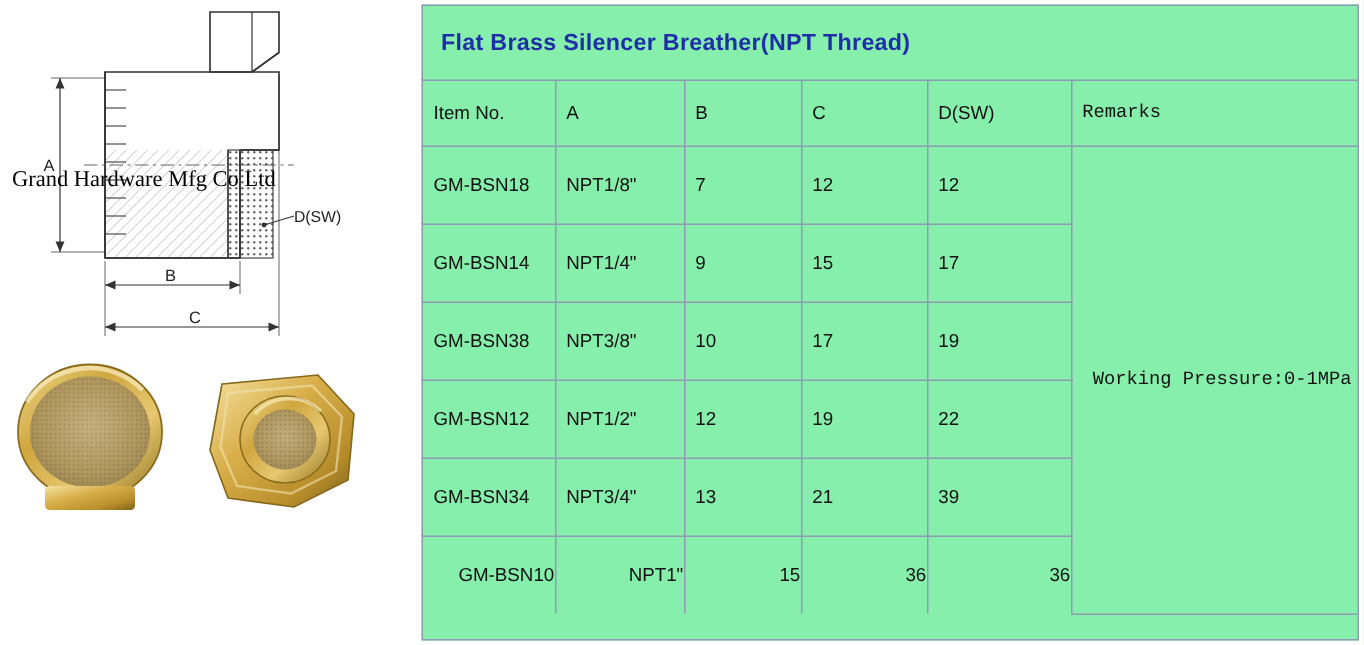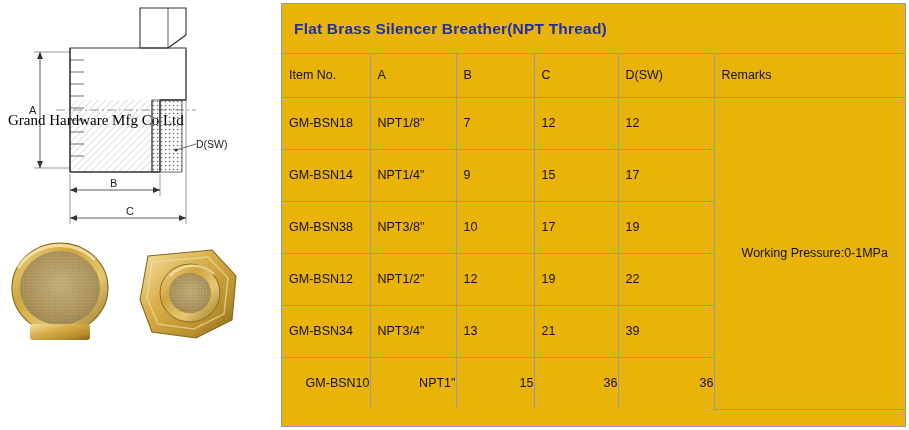--- a/index.html
+++ b/index.html
@@ -57,21 +57,21 @@
 
   
   .table-wrap {
     position: absolute;
     left: 281px;
     top: 3px;
     width: 625px;
     height: 424px;
     border: 1px solid #8f9bb3;
     box-sizing: border-box;
-    background: #eab308;
+    background: #86efac;
   }
   .title-row {
     height: 50px;
     box-sizing: border-box;
     border-bottom: 1px solid #8f9bb3;
     display: flex;
     align-items: center;
     padding-left: 12px;
   }
   .title-row .title-text {
@@ -98,21 +98,21 @@
     border-top: none;
     border-left: none;
     font-size: 12.5px;
     color: #111;
     padding: 0 0 0 7px;
     height: 52px;
     vertical-align: middle;
     box-sizing: border-box;
     margin-left: 16px;
   }
-  table.spec td.last-col { border-right: none; }
+  table.spec td.last-col { border-right: none; font-family: Liberation Mono, monospace; }
   table.spec tr:last-child td { border-bottom: none; text-align: right; }
   table.spec td.remarks {
     text-align: center;
     padding-left: 10px;
     vertical-align: middle;
   }
   table.spec tr.head td { height: 43px; }
 </style>
 </head>
 <body>

